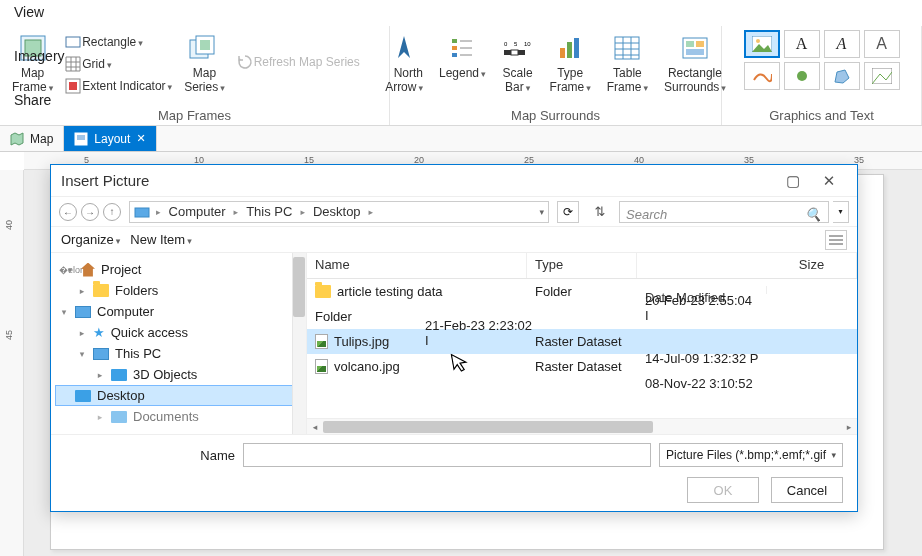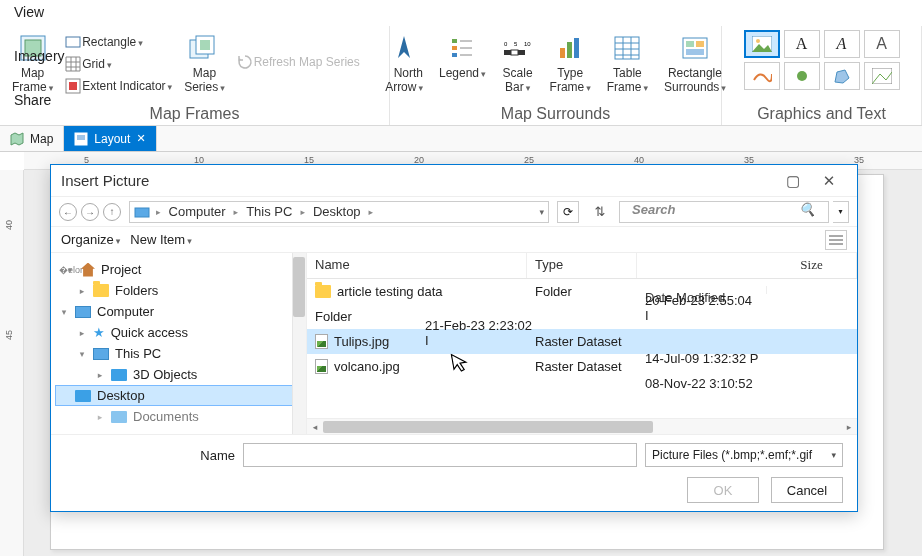--- a/index.html
+++ b/index.html
@@ -4,21 +4,21 @@
 <style>
   * { box-sizing: border-box; font-family: 'Segoe UI', Tahoma, sans-serif; }
   body { margin: 0; width: 922px; height: 556px; background: #fff; overflow: hidden; font-size: 13px; color: #222; }
 
   
   .ribbon { height: 126px; border-bottom: 1px solid #d9d9d9; display: flex; }
   .ribbon-tabs { position: absolute; top: 0; left: 0; display: flex; gap: 28px; padding: 4px 14px; font-size: 14px; flex-direction: column; }
   .ribbon-tabs span { color: #222; }
   .ribbon-body { display: flex; width: 100%; margin-top: 26px; }
   .ribbon-group { border-right: 1px solid #e5e5e5; padding: 4px 8px 2px 8px; display: flex; flex-direction: column; align-items: center; justify-content: space-between; }
-  .ribbon-group-label { font-size: 16px; color: #5a5a5a; margin-top: 2px; }
+  .ribbon-group-label { font-size: 13px; color: #5a5a5a; margin-top: 2px; }
   .big-btn { display: flex; flex-direction: column; align-items: center; gap: 2px; font-size: 12px; color: #333; padding: 2px 4px; }
   .big-btn .icon-box { width: 32px; height: 32px; display: flex; align-items: center; justify-content: center; }
   .small-row { display: flex; align-items: center; gap: 1px; font-size: 12px; color: #333; padding: 2px 0; }
   .muted { color: #b9b9b9; }
   .caret::after { content: "▾"; font-size: 9px; margin-left: 2px; color: #666; }
   .group-row { display: flex; align-items: flex-start; gap: 8px; }
 
   
   .doc-tabs { height: 26px; display: flex; align-items: stretch; background: #f9f9f9; border-bottom: 1px solid #d1d1d1; }
   .doc-tab { display: flex; align-items: center; gap: 6px; padding: 0 10px; border-right: 1px solid #d9d9d9; font-size: 12px; }
@@ -40,21 +40,21 @@
   .dlg-title { height: 32px; display: flex; align-items: center; padding: 0 10px; font-size: 15px; color: #333; border-bottom: 1px solid #eee; }
   .dlg-title-spacer { flex: 1; }
   .dlg-title-btn { width: 36px; height: 28px; display: flex; align-items: center; justify-content: center; color: #555; }
   .dlg-nav { height: 30px; display: flex; align-items: center; gap: 4px; padding: 0 8px; border-bottom: 1px solid #eee; }
   .nav-arrow { width: 18px; height: 18px; border: 1px solid #aaa; border-radius: 50%; display: flex; align-items: center; justify-content: center; font-size: 10px; color: #555; }
   .crumb { padding: 0 6px; font-size: 13px; color: #333; display: flex; align-items: center; }
   .crumb-sep { color: #888; font-size: 9px; padding: 0 2px; }
   .path-box { flex: 1; border: 1px solid #ccc; height: 22px; display: flex; align-items: center; padding: 0 4px; margin-left: 4px; }
   .refresh-btn { width: 22px; height: 22px; border: 1px solid #ccc; display: flex; align-items: center; justify-content: center; margin-left: 4px; font-size: 12px; }
   .sort-btn { width: 22px; height: 22px; display: flex; align-items: center; justify-content: center; margin-left: 6px; font-size: 13px; color: #555;}
-  .search-box { width: 210px; height: 22px; border: 1px solid #ccc; display: flex; align-items: flex-start; padding: 0 12px; margin-left: 4px; color: #888; font-style: italic; font-weight: bold; }
+  .search-box { width: 210px; height: 22px; border: 1px solid #ccc; display: flex; align-items: flex-end; padding: 0 6px; margin-left: 4px; color: #888; font-style: italic; }
   .search-box .s-text { flex: 1; }
   .dropdown-btn { width: 16px; height: 22px; border: 1px solid #ccc; border-left: none; display: flex; align-items: center; justify-content: center; font-size: 8px; }
 
   .dlg-toolbar { height: 26px; display: flex; align-items: center; gap: 10px; padding: 0 10px; border-bottom: 1px solid #eee; font-size: 13px; }
   .dlg-toolbar .spacer { flex: 1; }
   .view-btn { width: 22px; height: 20px; border: 1px solid #ccc; display: flex; align-items: center; justify-content: center; }
 
   .dlg-body { flex: 1; display: flex; min-height: 0; }
   .tree { width: 256px; border-right: 1px solid #eee; padding: 6px 4px; overflow: hidden; position: relative; }
   .tree-scroll { position: absolute; right: 0; top: 0; bottom: 0; width: 14px; background: #f4f4f4; border-left: 1px solid #e6e6e6; }
@@ -65,36 +65,36 @@
   .indent-0 { padding-left: 4px; } .indent-1 { padding-left: 22px; } .indent-2 { padding-left: 40px; }
   .folder-ico { width: 16px; height: 13px; background: #ffcf4b; border-radius: 1px; position: relative; }
   .folder-ico::before { content:""; position:absolute; top:-3px; left:0; width:7px; height:3px; background:#ffcf4b; border-radius:1px 1px 0 0; }
   .drive-ico { width: 16px; height: 12px; background: #3ba0e6; border-radius: 1px; }
   .pc-ico { width: 16px; height: 12px; background: #5aa9e6; border: 1px solid #3a8ac6; }
   .home-ico { width: 14px; height: 14px; background: #c97d3a; clip-path: polygon(50% 0, 100% 45%, 85% 45%, 85% 100%, 15% 100%, 15% 45%, 0 45%); }
 
   .filelist { flex: 1; display: flex; flex-direction: column; position: relative; }
   .fl-header { display: flex; height: 26px; border-bottom: 1px solid #e5e5e5; font-size: 13px; color: #333; }
   .fl-header > div { padding: 4px 8px; border-right: 1px solid #eee; }
-  .col-name { flex: 0 0 220px; } .col-type { flex: 0 0 110px; } .col-date { flex: 0 0 130px; margin-top: 33px; } .col-size { flex: 1; text-align: center; font-family: Liberation Serif, serif; }
+  .col-name { flex: 0 0 220px; } .col-type { flex: 0 0 110px; } .col-date { flex: 0 0 130px; margin-top: 33px; } .col-size { flex: 1; text-align: center; }
   .fl-row { display: flex; height: 25px; align-items: center; font-size: 13px; }
   .fl-row > div { padding: 0 8px; }
   .fl-row.selected { background: #cce8ff; }
   .fl-row .col-name { display: flex; align-items: center; gap: 6px; }
   .file-ico { width: 13px; height: 15px; background: #fff; border: 1px solid #aaa; position: relative; }
   .file-ico.img::after { content:""; position:absolute; bottom:1px; left:1px; right:1px; height:6px; background: linear-gradient(135deg,#6ab04c 40%,#3a7d2c 40%); }
   .hscroll { height: 16px; border-top: 1px solid #eee; background: #f7f7f7; position: relative; }
   .hscroll-thumb { position: absolute; left: 16px; top: 2px; height: 12px; width: 330px; background: #c9c9c9; border-radius: 2px; }
   .hscroll-arrow { position: absolute; top: 0; width: 16px; height: 16px; display:flex; align-items:center; justify-content:center; font-size:9px; color:#777; }
 
   .dlg-footer { padding: 8px 14px; display: flex; flex-direction: column; gap: 10px; border-top: 1px solid #eee; }
   .footer-row1 { display: flex; align-items: center; gap: 8px; }
   .footer-row1 .lbl { width: 170px; text-align: right; font-size: 13px; }
   .name-input { flex: 1; height: 24px; border: 1px solid #bbb; padding: 0 4px; }
-  .filter-select { width: 198px; height: 24px; border: 1px solid #bbb; padding: 0 6px; font-size: 12px; display: flex; align-items: center; position: relative; }
+  .filter-select { width: 184px; height: 24px; border: 1px solid #bbb; padding: 0 6px; font-size: 12px; display: flex; align-items: center; position: relative; }
   .filter-select::after { content:"▾"; position:absolute; right:6px; font-size:9px; color:#555; }
   .footer-row2 { display: flex; justify-content: flex-end; gap: 12px; }
   .dlg-btn { width: 72px; height: 26px; border: 1px solid #bbb; background: #fff; font-size: 13px; display: flex; align-items: center; justify-content: center; }
   .dlg-btn.disabled { color: #bbb; }
 
   .cursor { position: absolute; top: 352px; left: 452px; font-size: 18px; color: #000; pointer-events: none; transform: rotate(-10deg); }
 
   svg { display: block; }
 </style>
 </head>

